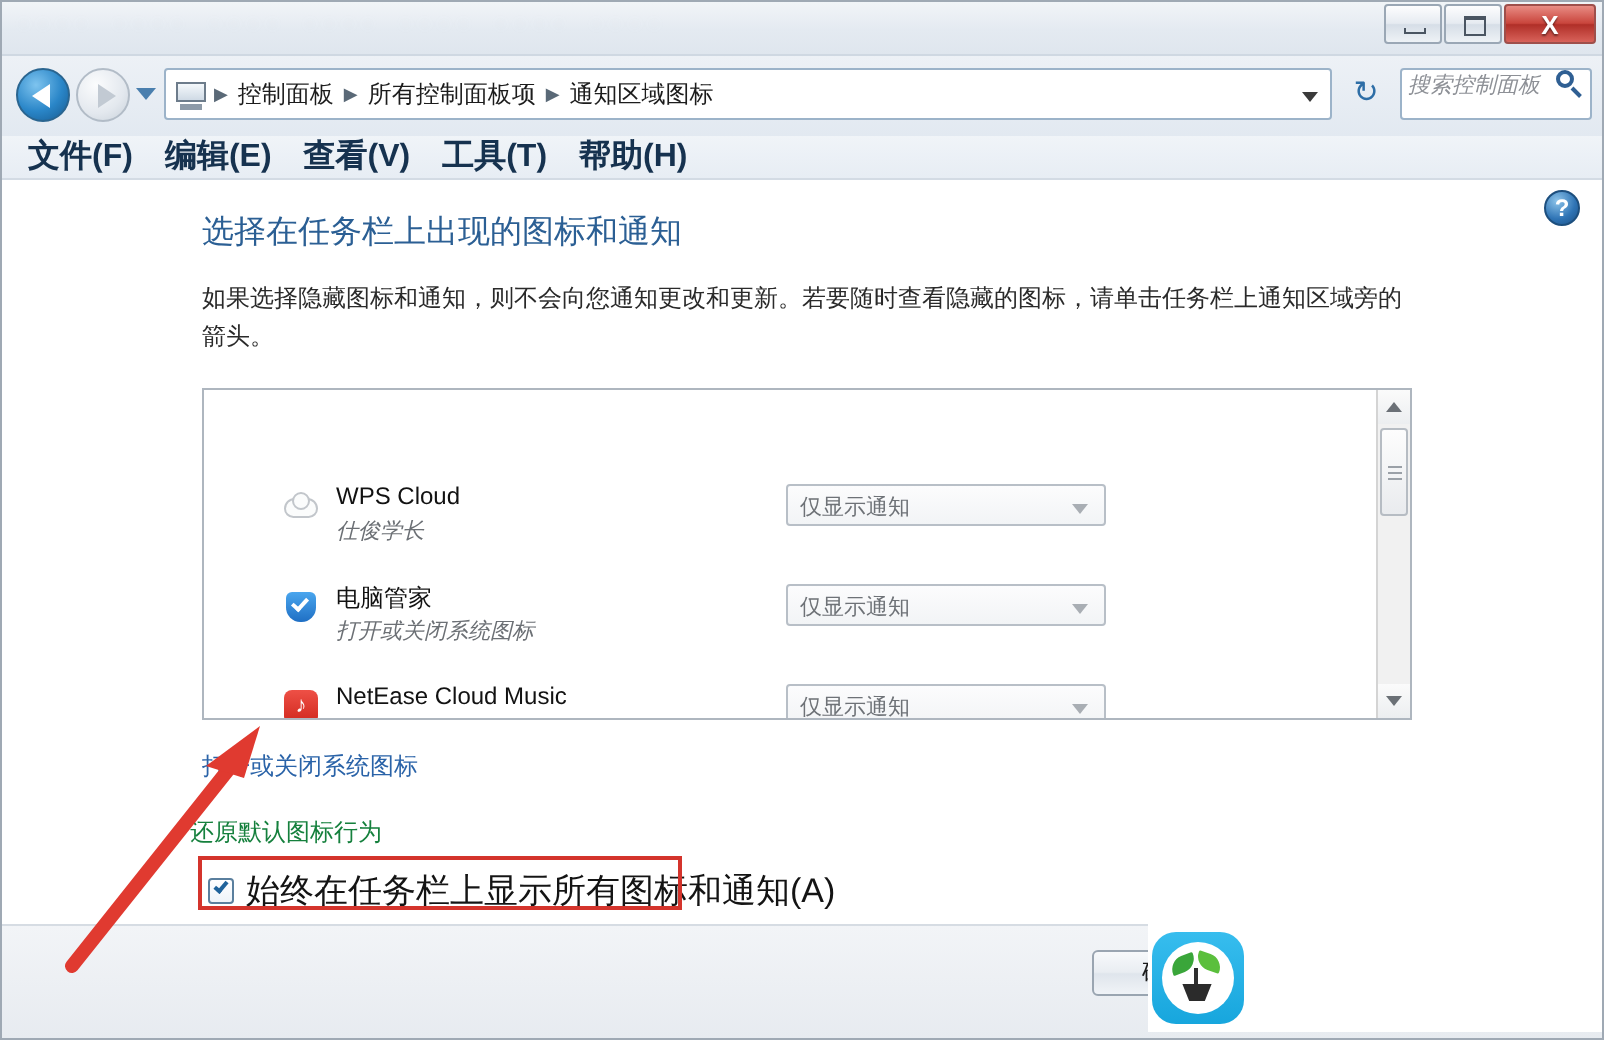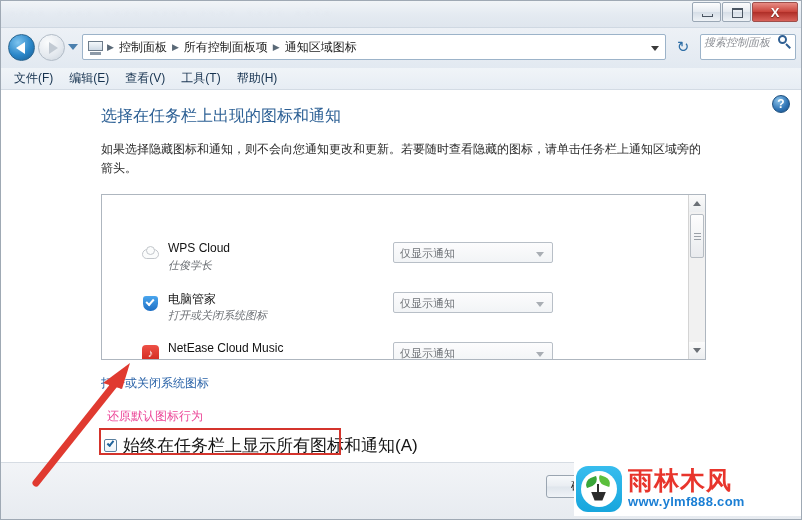--- a/index.html
+++ b/index.html
@@ -246,24 +246,25 @@
     left: 0; top: 68px;
     width: 802px; height: 22px;
     background: linear-gradient(to bottom, #f0f4f8 0%, #e7edf4 100%);
     border-bottom: 1px solid #d3dbe4;
     box-sizing: border-box;
     display: flex;
     align-items: center;
     padding-left: 14px;
   }
   .menu-item {
-    font-size: 12px;
+    font-size: 16px;
     color: #16324f;
     margin-right: 16px;
     white-space: nowrap;
+    font-weight: bold;
   }
 
   
   #content {
     position: absolute;
     left: 0; top: 90px;
     width: 802px; height: 372px;
     background: #ffffff;
     box-sizing: border-box;
   }
@@ -486,23 +487,23 @@
   
   #link-system-icons {
     position: absolute;
     left: 101px; top: 285px;
     font-size: 12px;
     color: #2a63a8;
     white-space: nowrap;
   }
   #link-restore {
     position: absolute;
-    left: 107px; top: 318px;
+    left: 95px; top: 318px;
     font-size: 12px;
-    color: #ec4899;
+    color: #15803d;
     white-space: nowrap;
   }
   #checkbox-row {
     position: absolute;
     left: 104px; top: 344px;
     display: flex;
     align-items: center;
   }
   #cb-box {
     width: 13px; height: 13px;
@@ -798,20 +799,16 @@
   </svg>
 
   <div id="watermark">
     <div id="wm-logo">
       <span class="disc"></span>
       <span class="leafL"></span>
       <span class="leafR"></span>
       <span class="stem"></span>
       <span class="pot"></span>
     </div>
-    <div id="wm-text">
-      <div id="wm-brand">雨林木风</div>
-      <div id="wm-url">www.ylmf888.com</div>
-    </div>
   </div>
 
   <div id="frame-border"></div>
 </div>
 
 </body></html>

